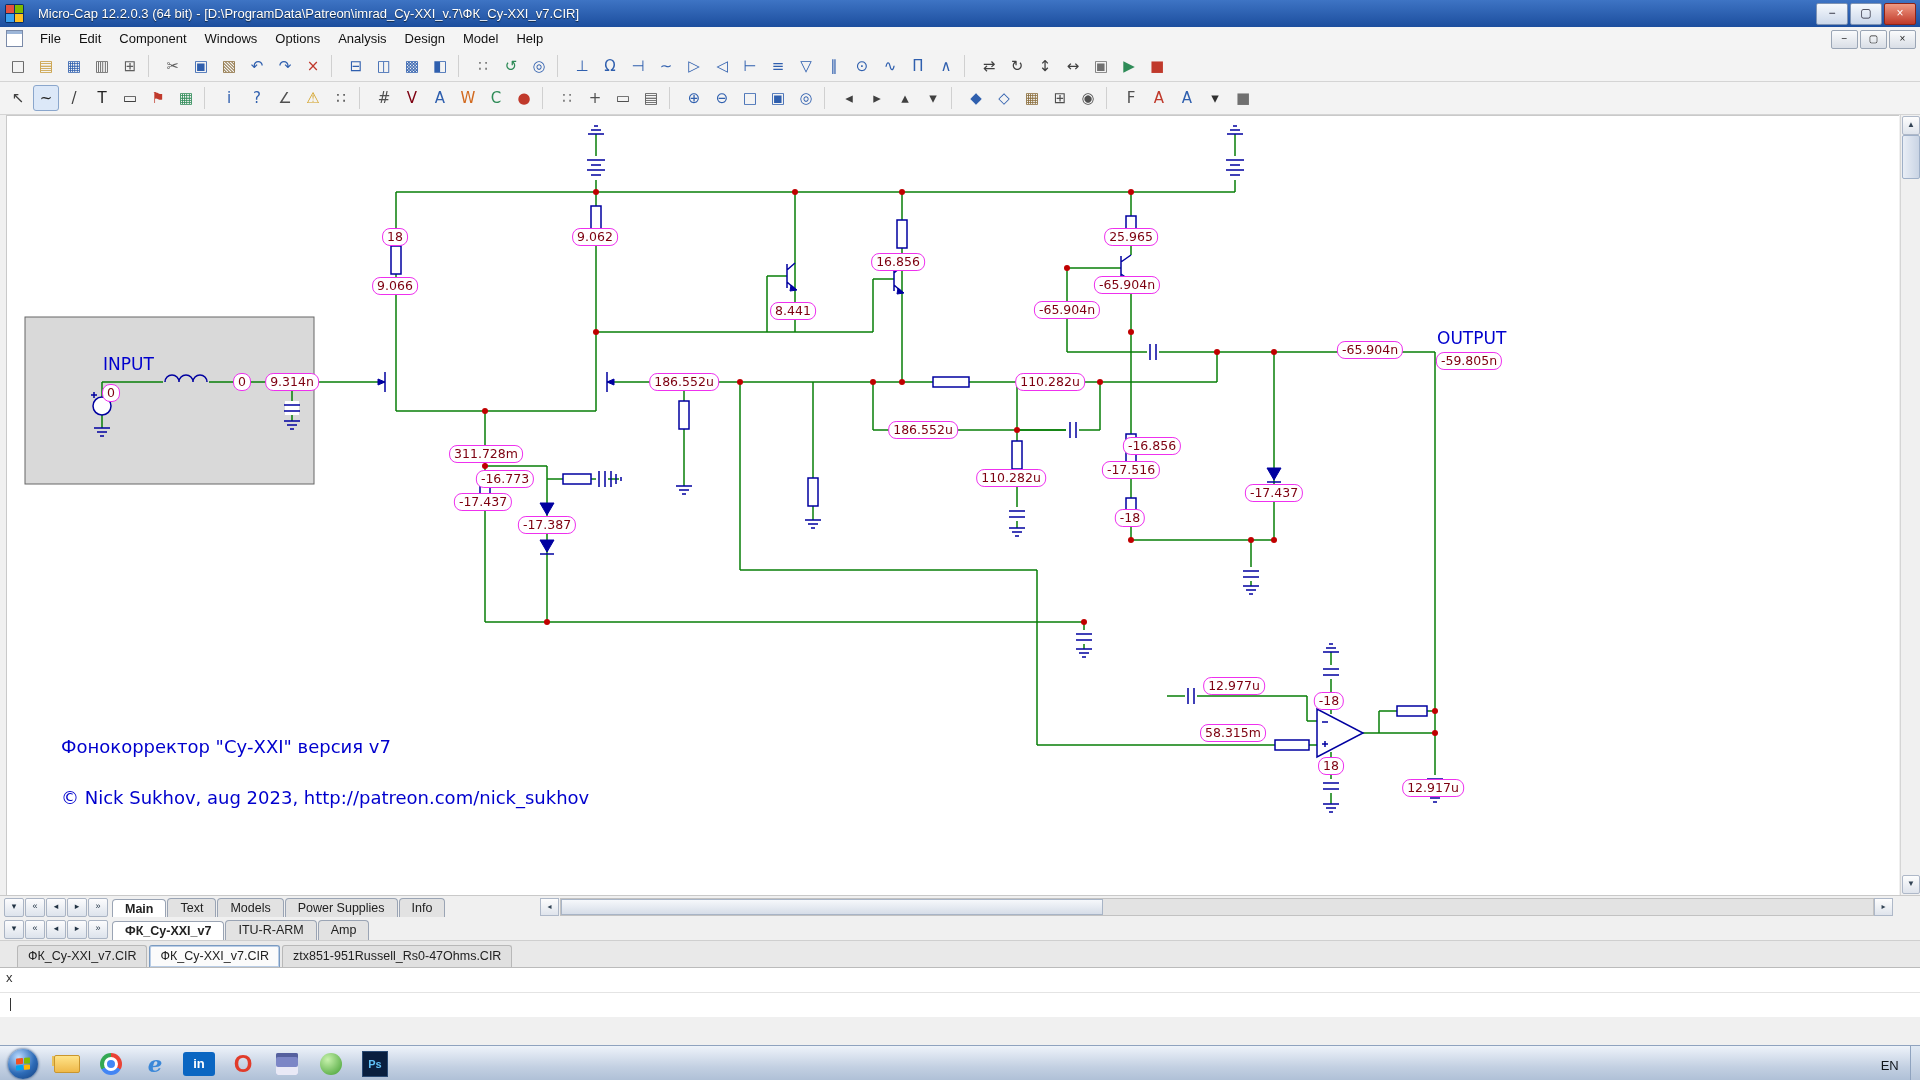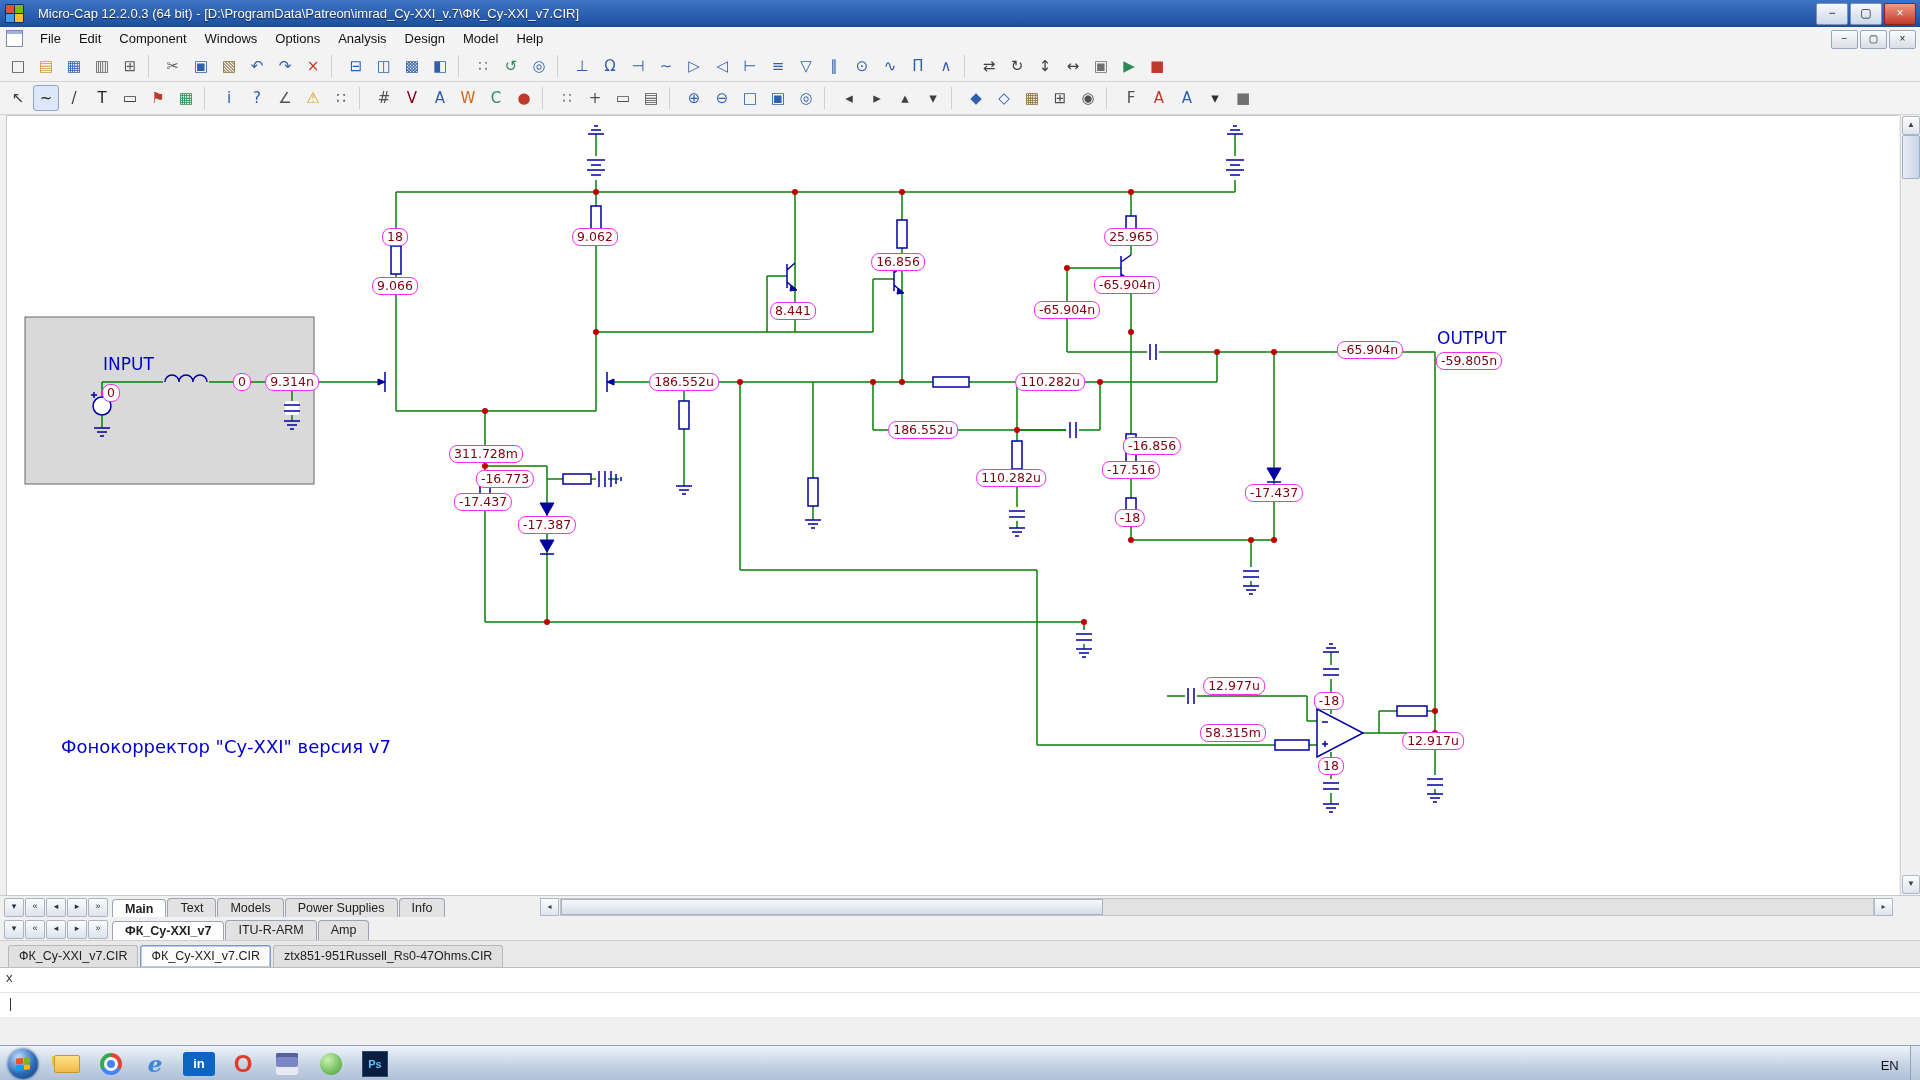--- a/index.html
+++ b/index.html
@@ -69,21 +69,21 @@
   .ptab.active{background:#fff;font-weight:bold;position:relative;top:1px;}
   .hscroll{position:absolute;left:560px;top:898px;width:1312px;height:16px;background:#e3e3e3;
     border:1px solid #c2c2c2;}
   .hthumb{position:absolute;left:0;top:0;height:14px;width:540px;background:linear-gradient(#f6f8fb,#d6dde8);
     border:1px solid #a8b4c6;}
   .hbtn{position:absolute;top:898px;width:17px;height:16px;background:linear-gradient(#fdfdfd,#dfe4ec);
     border:1px solid #aeb8c8;font-size:8px;text-align:center;line-height:15px;color:#345;}
 
   
   .filetabs{position:absolute;left:0;top:940px;width:1920px;height:27px;background:#e9e9e9;
-    border-top:1px solid #cfcfcf;display:flex;align-items:flex-end;padding-left:8px;box-sizing:border-box;}
+    border-top:1px solid #cfcfcf;display:flex;align-items:flex-end;padding-left:17px;box-sizing:border-box;}
   .ftab{padding:3px 10px 4px;font-size:12.5px;color:#222;background:#e0e0e0;border:1px solid #b8b8b8;
     border-bottom:none;margin-right:2px;border-radius:3px 3px 0 0;cursor:default;}
   .ftab.active{background:#fbfbfb;border-color:#7a9ac0;box-shadow:0 0 0 1px #b9cde6 inset;}
 
   
   .strip{position:absolute;left:0;top:967px;width:1920px;height:49px;background:#fff;border-top:1px solid #bbb;}
   .strip .xclose{position:absolute;left:6px;top:2px;font-size:13px;color:#333;}
   .strip .caret{position:absolute;left:10px;top:30px;width:1px;height:13px;background:#333;}
   .strip .subdiv{position:absolute;left:0;top:24px;width:100%;border-top:1px solid #e4e4e4;}
   .statusbar{position:absolute;left:0;top:1016px;width:1920px;height:29px;background:#f0f0f0;
@@ -439,31 +439,32 @@
         <div class="vlabel" style="left: 476px; top: 386px;">-17.437</div>
         <div class="vlabel" style="left: 540px; top: 409px;">-17.387</div>
         <div class="vlabel" style="left: 1145px; top: 330px;">-16.856</div>
         <div class="vlabel" style="left: 1124px; top: 354px;">-17.516</div>
         <div class="vlabel" style="left: 1123px; top: 402px;">-18</div>
         <div class="vlabel" style="left: 1267px; top: 377px;">-17.437</div>
         <div class="vlabel" style="left: 1227px; top: 570px;">12.977u</div>
         <div class="vlabel" style="left: 1322px; top: 585px;">-18</div>
         <div class="vlabel" style="left: 1226px; top: 617px;">58.315m</div>
         <div class="vlabel" style="left: 1324px; top: 650px;">18</div>
-        <div class="vlabel" style="left: 1426px; top: 625px;">12.917u</div>
+        <div class="vlabel" style="left: 1426px; top: 672px;">12.917u</div>
         <div class="vlabel" style="left: 1363px; top: 234px;">-65.904n</div>
         <div class="vlabel" style="left: 1462px; top: 245px;">-59.805n</div>
         <div class="vlabel" style="left: 285px; top: 266px;">9.314n</div>
         <div class="vlabel" style="left: 104px; top: 277px;">0</div>
         <div class="vlabel" style="left: 235px; top: 266px;">0</div>
       </div>
 
     <div class="bluetext" style="left:96px;top:238px;font-size:17px">INPUT</div>
     <div class="bluetext" style="left:1430px;top:212px;font-size:17px">OUTPUT</div>
     <div class="bluetext" style="left:54px;top:620px;font-size:18px">Фонокорректор "Су-XXI" версия v7</div>
+    <div class="bluetext" style="left:54px;top:671px;font-size:18px">© Nick Sukhov, aug 2023, http://patreon.com/nick_sukhov</div>
   </div>
 
   <div class="vscroll">
     <div class="sbtn" style="top:1px">▲</div>
     <div class="vthumb"></div>
     <div class="sbtn" style="bottom:1px">▼</div>
   </div>
 
   <div class="tabrow" id="rowA">
     <div class="tabnav" id="navA">

